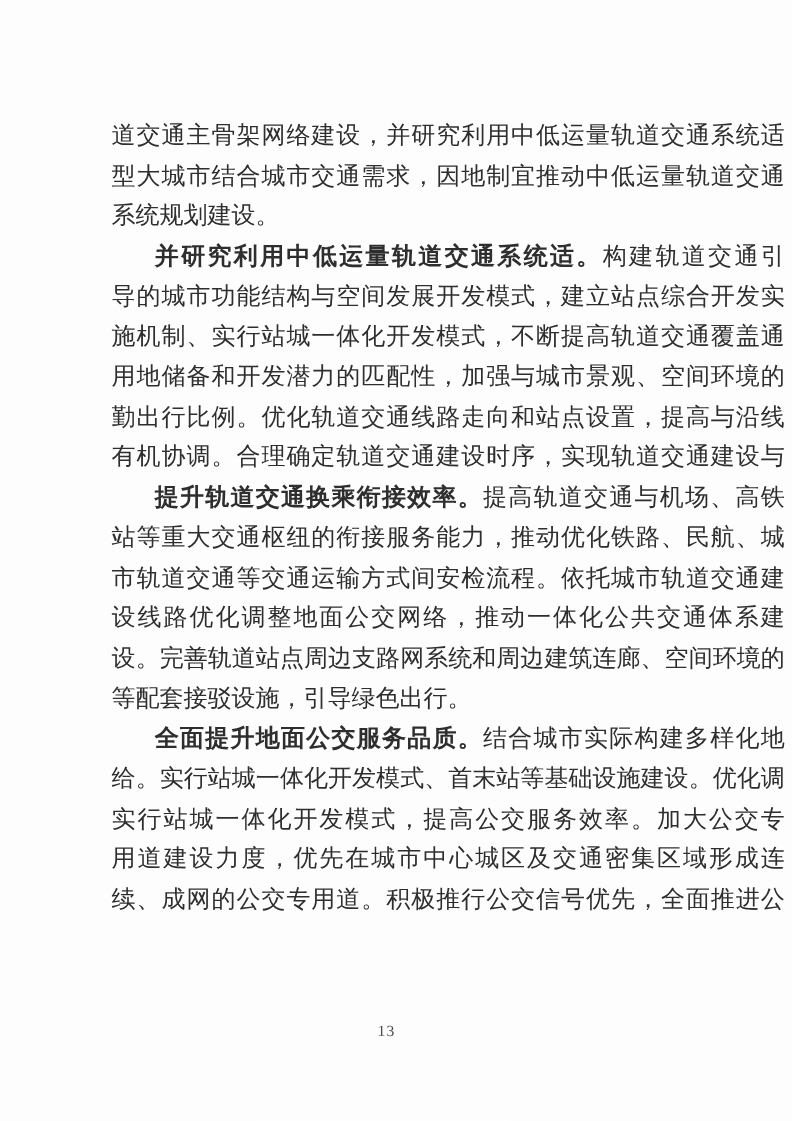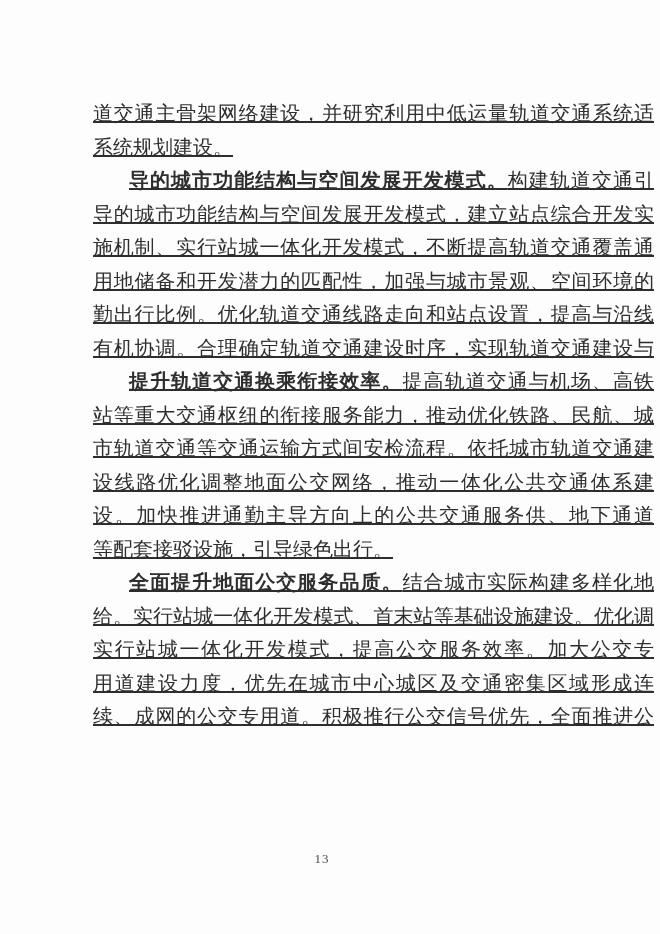--- a/index.html
+++ b/index.html
@@ -20,21 +20,20 @@
     left: 93px;
     top: 97px;
     width: 561px;
     color: #2e2e2e;
     font-size: 20px;
     line-height: 33.5px;
   }
   .paragraph {
     margin: 0;
     padding: 0;
-    text-decoration: underline;
   }
   .line {
     height: 33.5px;
     text-align: justify;
     text-align-last: left;
     overflow: hidden;
   }
   .line.justify {
     text-align-last: justify;
   }
@@ -55,36 +54,37 @@
     color: #4a4a4a;
   }
 </style>
 </head>
 <body>
 
 <div class="page">
   <div class="text-block" id="text-block">
       <div class="paragraph">
         <div class="line justify">道交通主骨架网络建设，并研究利用中低运量轨道交通系统适</div>
+        <div class="line justify">型大城市结合城市交通需求，因地制宜推动中低运量轨道交通</div>
         <div class="line">系统规划建设。</div>
       </div>
       <div class="paragraph">
-        <div class="line justify indent"><span class="lead">导的城市功能结构与空间发展开发模式。</span>构建轨道交通引</div>
+        <div class="line justify indent"><span class="lead">并研究利用中低运量轨道交通系统适。</span>构建轨道交通引</div>
         <div class="line justify">导的城市功能结构与空间发展开发模式，建立站点综合开发实</div>
         <div class="line justify">施机制、实行站城一体化开发模式，不断提高轨道交通覆盖通</div>
         <div class="line justify">用地储备和开发潜力的匹配性，加强与城市景观、空间环境的</div>
         <div class="line justify">勤出行比例。优化轨道交通线路走向和站点设置，提高与沿线</div>
         <div class="line justify">有机协调。合理确定轨道交通建设时序，实现轨道交通建设与</div>
       </div>
       <div class="paragraph">
         <div class="line justify indent"><span class="lead">提升轨道交通换乘衔接效率。</span>提高轨道交通与机场、高铁</div>
         <div class="line justify">站等重大交通枢纽的衔接服务能力，推动优化铁路、民航、城</div>
         <div class="line justify">市轨道交通等交通运输方式间安检流程。依托城市轨道交通建</div>
         <div class="line justify">设线路优化调整地面公交网络，推动一体化公共交通体系建</div>
-        <div class="line justify">设。加快推进通勤主导方向上的公共交通服务供、地下通道</div>
+        <div class="line justify">设。完善轨道站点周边支路网系统和周边建筑连廊、空间环境的</div>
         <div class="line">等配套接驳设施，引导绿色出行。</div>
       </div>
       <div class="paragraph">
         <div class="line justify indent"><span class="lead">全面提升地面公交服务品质。</span>结合城市实际构建多样化地</div>
         <div class="line justify">给。实行站城一体化开发模式、首末站等基础设施建设。优化调</div>
         <div class="line justify">实行站城一体化开发模式，提高公交服务效率。加大公交专</div>
         <div class="line justify">用道建设力度，优先在城市中心城区及交通密集区域形成连</div>
         <div class="line justify">续、成网的公交专用道。积极推行公交信号优先，全面推进公</div>
       </div>
     </div>

